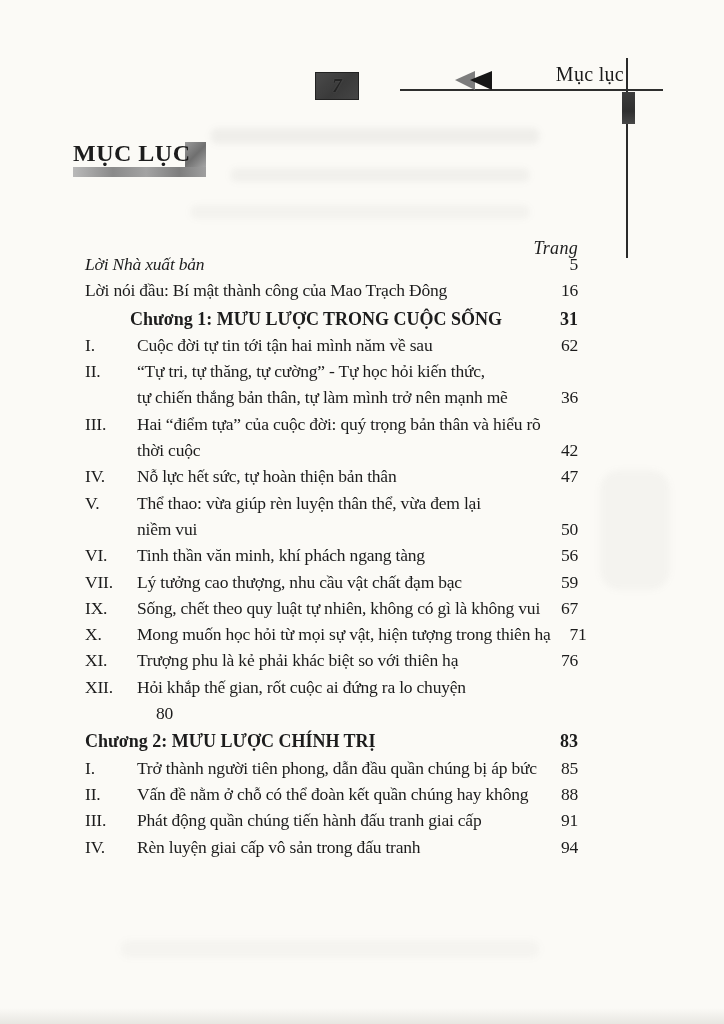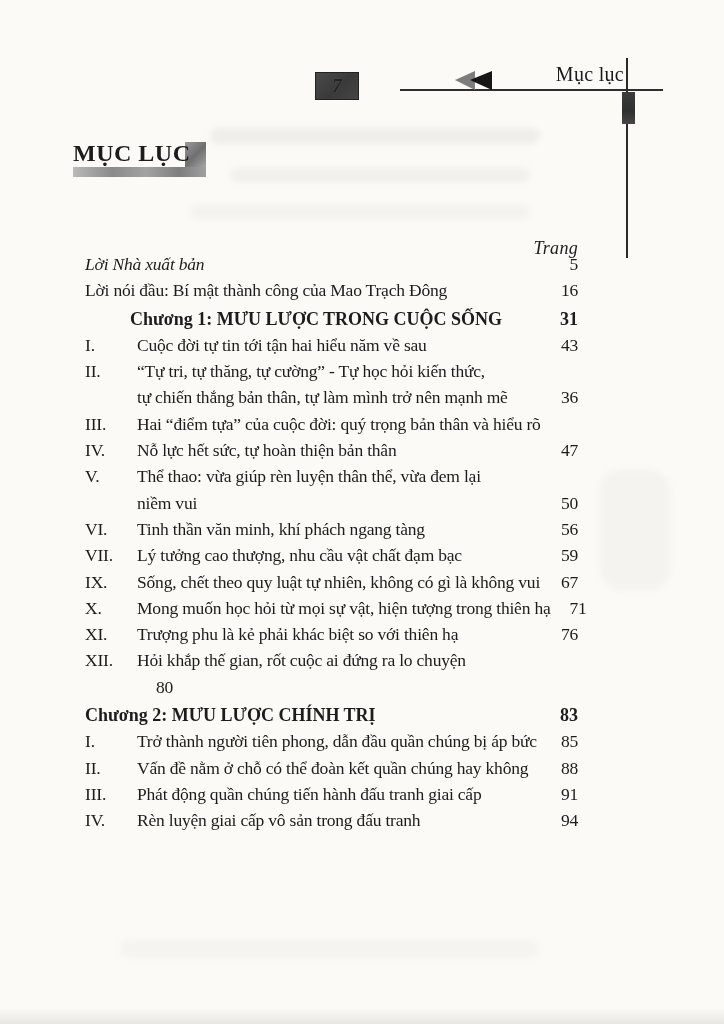--- a/index.html
+++ b/index.html
@@ -127,37 +127,42 @@
       <div class="row front">
         <span class="rowtext"><span>Lời nói đầu: Bí mật thành công của Mao Trạch Đông</span></span>
         <span class="pagenum">16</span>
       </div>
       <div class="row chapter gap">
         <span class="rowtext"><span>Chương 1: MƯU LƯỢC TRONG CUỘC SỐNG</span></span>
         <span class="pagenum">31</span>
       </div>
       <div class="row item">
         <span class="numeral">I.</span>
-        <span class="rowtext"><span>Cuộc đời tự tin tới tận hai hiểu năm về sau</span></span>
-        <span class="pagenum">43</span>
+        <span class="rowtext"><span>Cuộc đời tự tin tới tận hai mình năm về sau</span></span>
+        <span class="pagenum">62</span>
       </div>
       <div class="row item">
         <span class="numeral">II.</span>
         <span class="rowtext"><span>“Tự tri, tự thăng, tự cường” - Tự học hỏi kiến thức,</span></span>
         <span class="pagenum"></span>
       </div>
       <div class="row cont">
         <span class="numeral"></span>
         <span class="rowtext"><span>tự chiến thắng bản thân, tự làm mình trở nên mạnh mẽ</span></span>
         <span class="pagenum">36</span>
       </div>
       <div class="row item">
         <span class="numeral">III.</span>
         <span class="rowtext"><span>Hai “điểm tựa” của cuộc đời: quý trọng bản thân và hiểu rõ</span></span>
         <span class="pagenum"></span>
+      </div>
+      <div class="row cont">
+        <span class="numeral"></span>
+        <span class="rowtext"><span>thời cuộc</span></span>
+        <span class="pagenum">42</span>
       </div>
       <div class="row item">
         <span class="numeral">IV.</span>
         <span class="rowtext"><span>Nỗ lực hết sức, tự hoàn thiện bản thân</span></span>
         <span class="pagenum">47</span>
       </div>
       <div class="row item">
         <span class="numeral">V.</span>
         <span class="rowtext"><span>Thể thao: vừa giúp rèn luyện thân thể, vừa đem lại</span></span>
         <span class="pagenum"></span>

